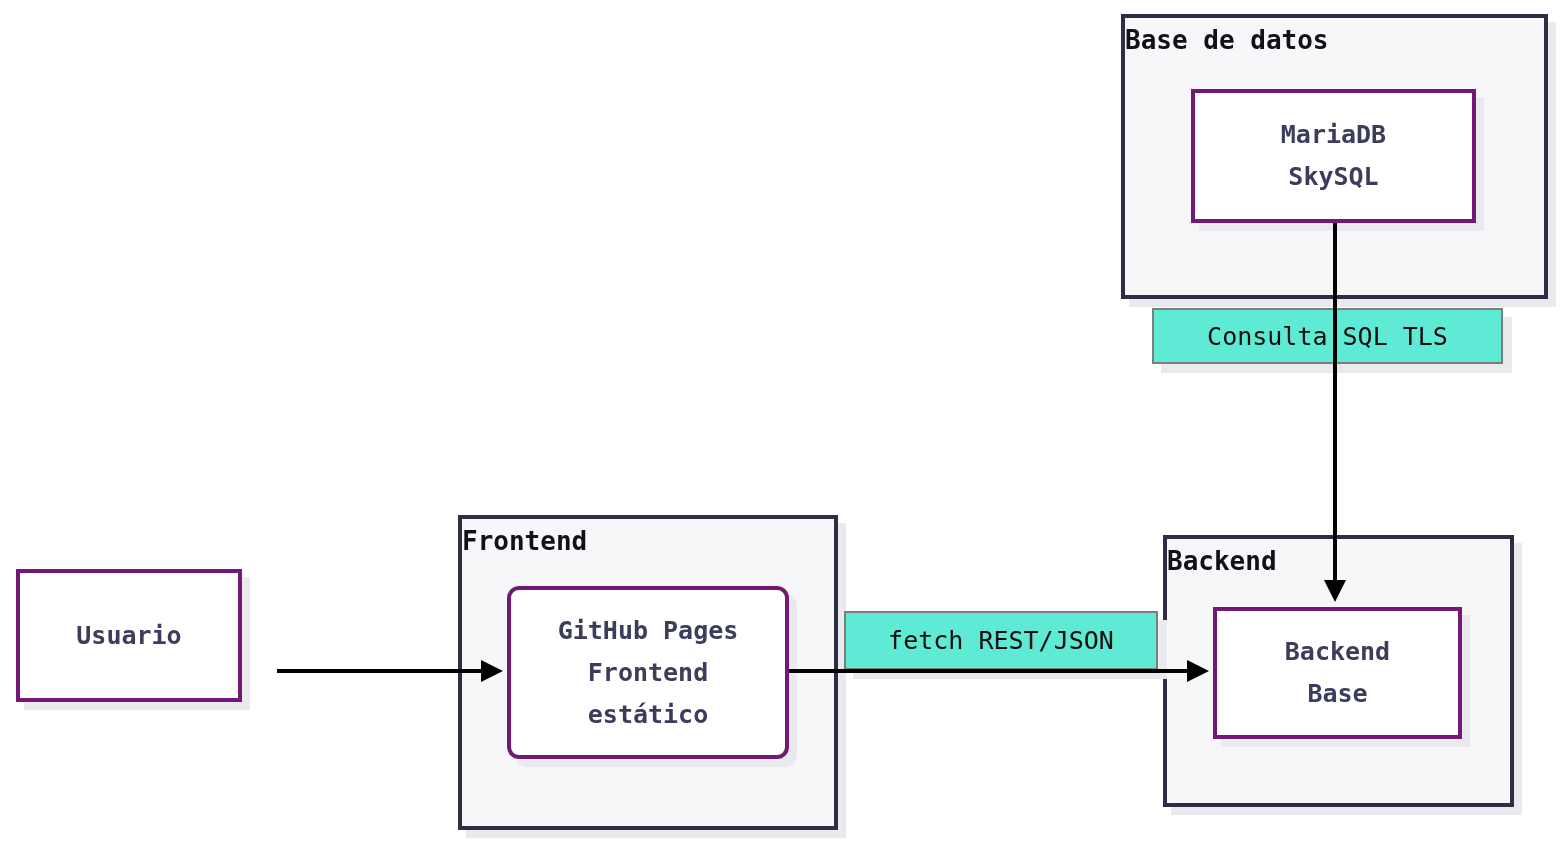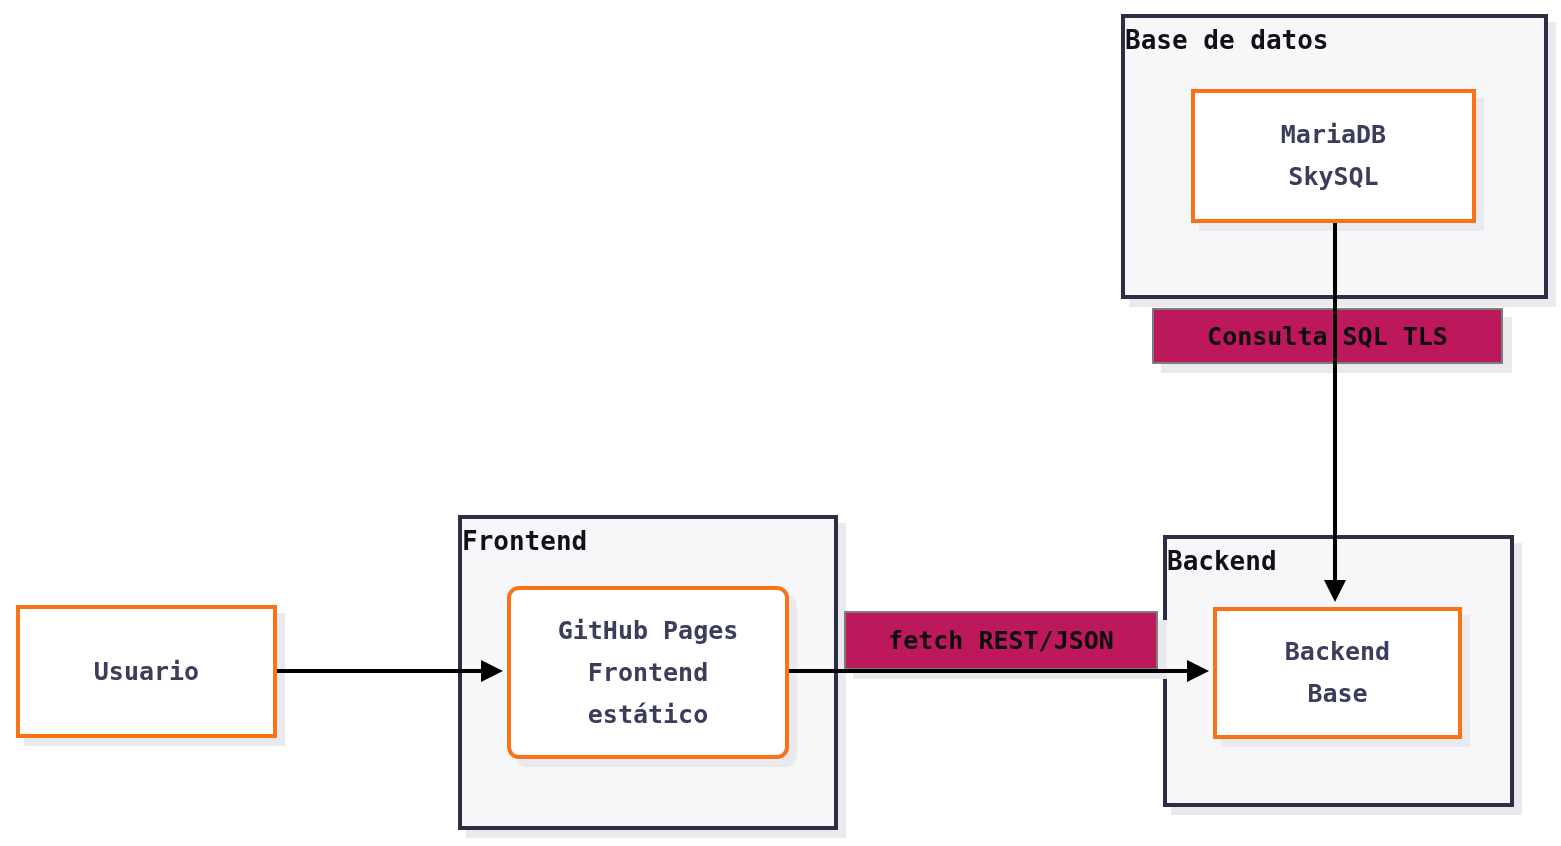--- a/index.html
+++ b/index.html
@@ -32,47 +32,47 @@
     font-size: 26px;
     font-weight: 600;
     color: #111118;
     letter-spacing: 0px;
   }
   
   .node {
     position: absolute;
     box-sizing: border-box;
     background: #ffffff;
-    border: 4px solid #f97316;
+    border: 4px solid #701a75;
     box-shadow: 8px 8px 0 0 #e9e9ee;
     display: flex;
     flex-direction: column;
     align-items: center;
     justify-content: center;
     color: #3c3c5c;
     font-size: 25px;
     font-weight: 600;
     line-height: 42px;
     text-align: center;
   }
   .node .node-line {
     display: block;
   }
   
   .edge-label {
     position: absolute;
     box-sizing: border-box;
-    background: #be185d;
+    background: #5eead4;
     border: 2px solid #7d7d7d;
     box-shadow: 9px 9px 0 0 #e9e9ee;
     display: flex;
     align-items: center;
     justify-content: center;
     font-size: 25px;
-    font-weight: 700;
+    font-weight: 400;
     color: #0d0d0d;
     text-align: center;
   }
   
   svg.edges {
     position: absolute;
     left: 0;
     top: 0;
     width: 1561px;
     height: 846px;
@@ -113,21 +113,21 @@
 
   <div class="container" style="left:1163px; top:535px; width:351px; height:272px;">
     <div class="container-title">Backend</div>
   </div>
 
   <div class="node" style="left:1213px; top:607px; width:249px; height:132px;">
     <span class="node-line">Backend</span>
     <span class="node-line">Base</span>
   </div>
 
-  <div class="node" style="left:16px; top:605px; width:261px; height:133px;">
+  <div class="node" style="left:16px; top:569px; width:226px; height:133px;">
     <span class="node-line">Usuario</span>
   </div>
 
   <div class="edge-label" style="left:1152px; top:308px; width:351px; height:56px;">Consulta SQL TLS</div>
 
   <div class="edge-label" style="left:844px; top:611px; width:314px; height:59px;">fetch REST/JSON</div>
 
   <svg class="edges" viewBox="0 0 1561 846">
 
     <g>

